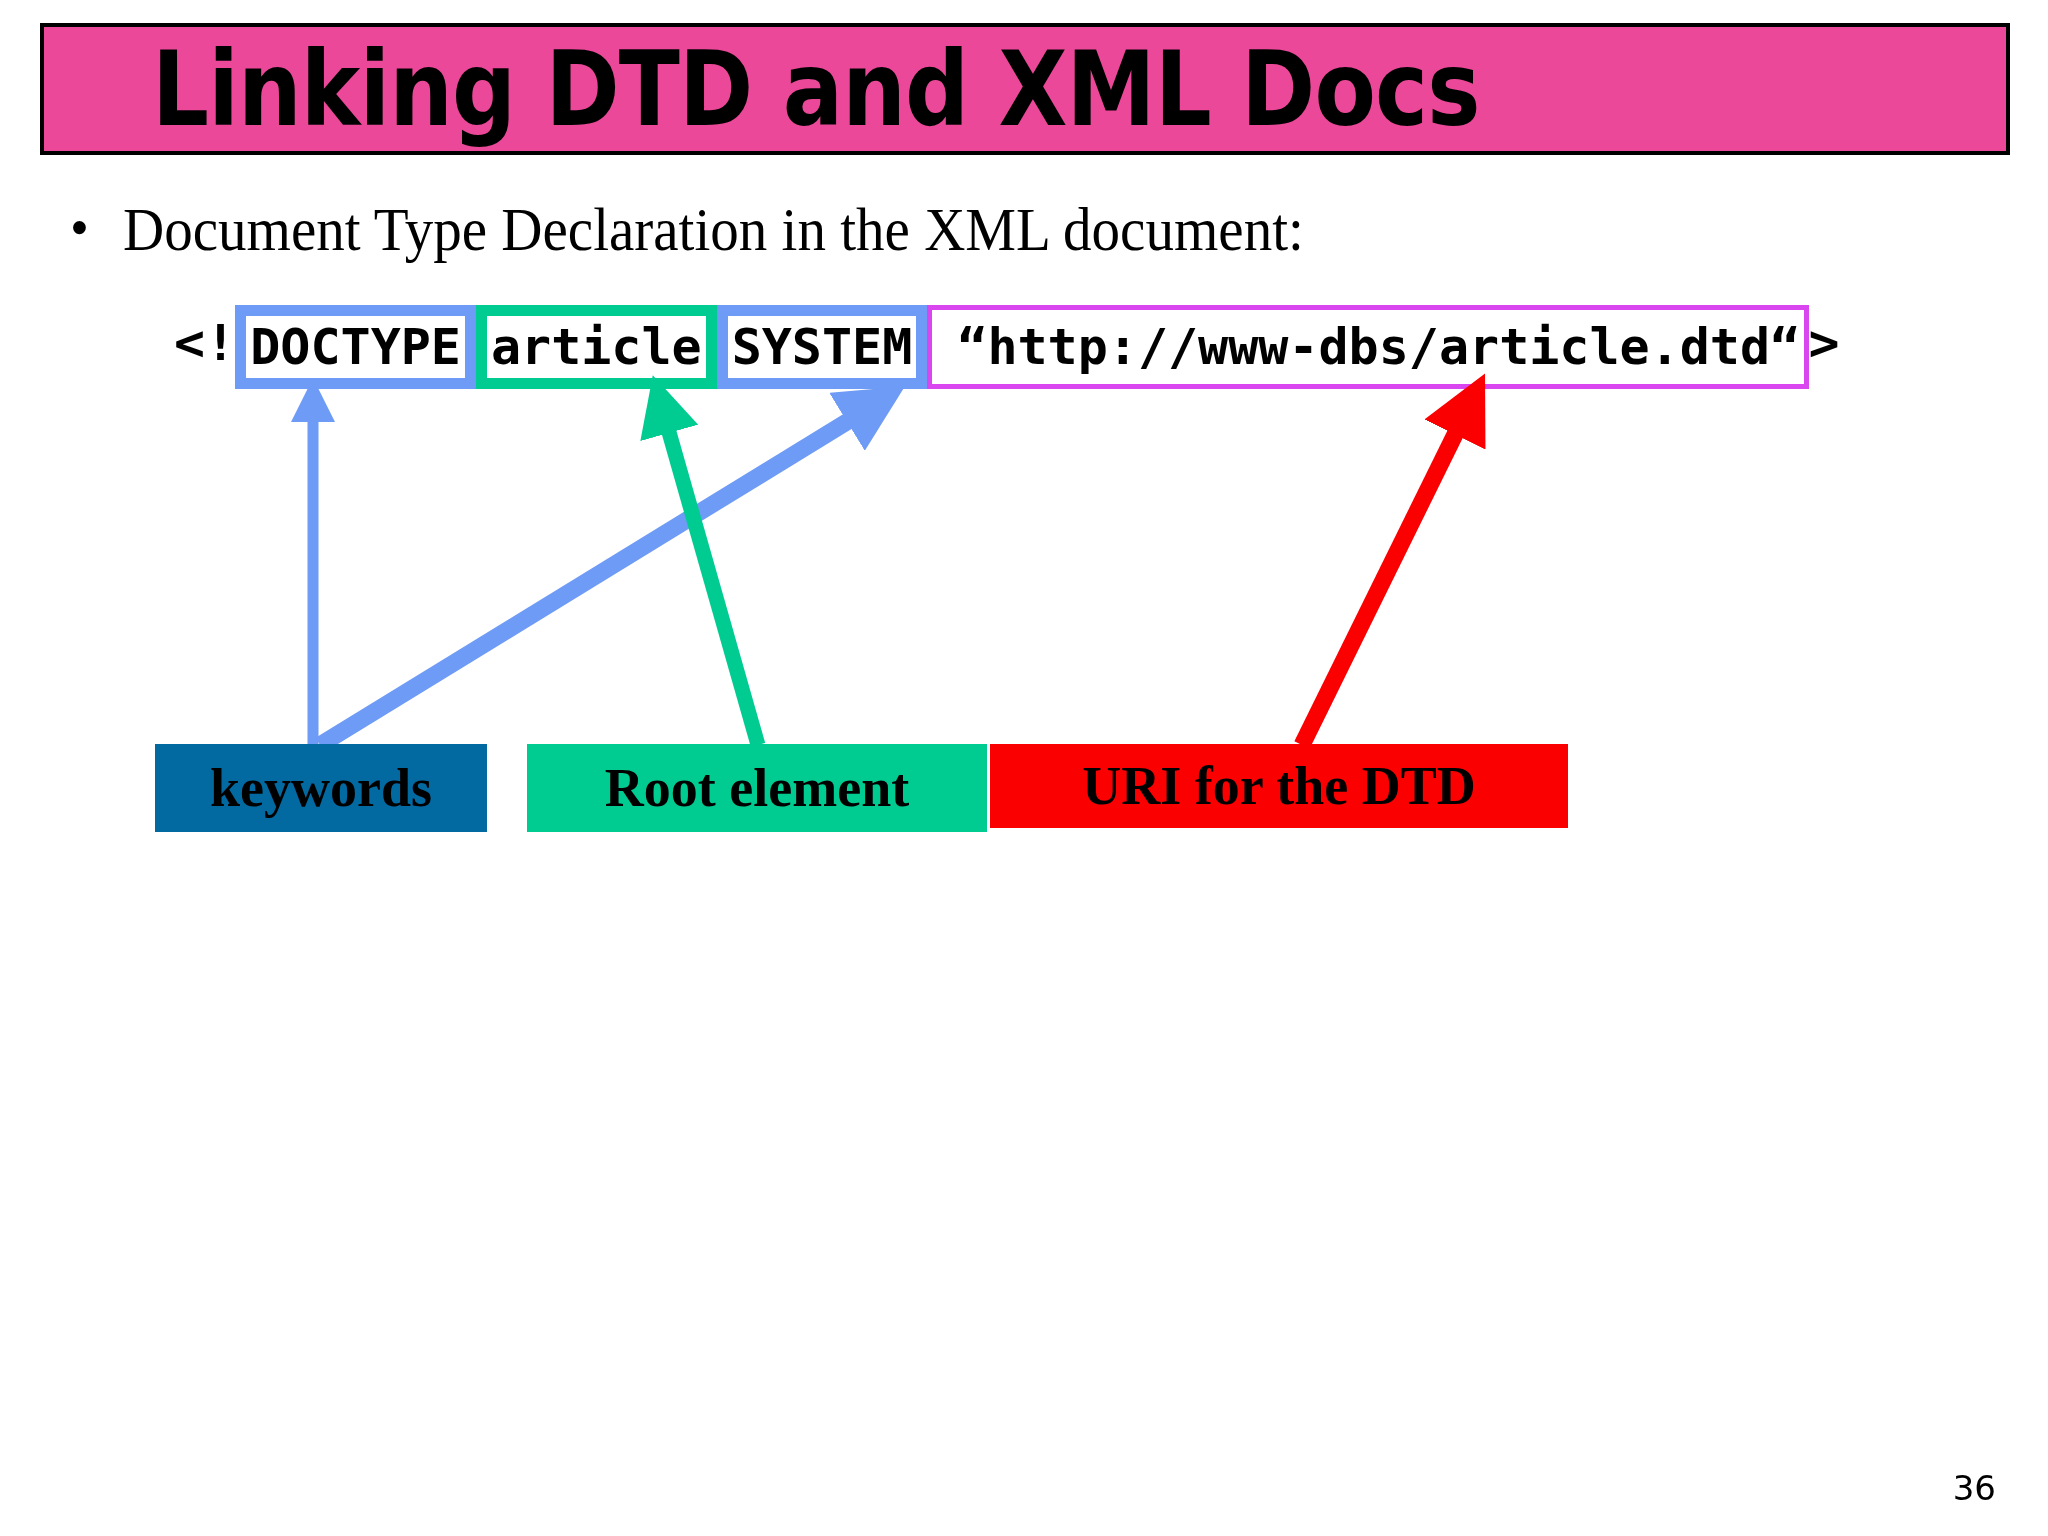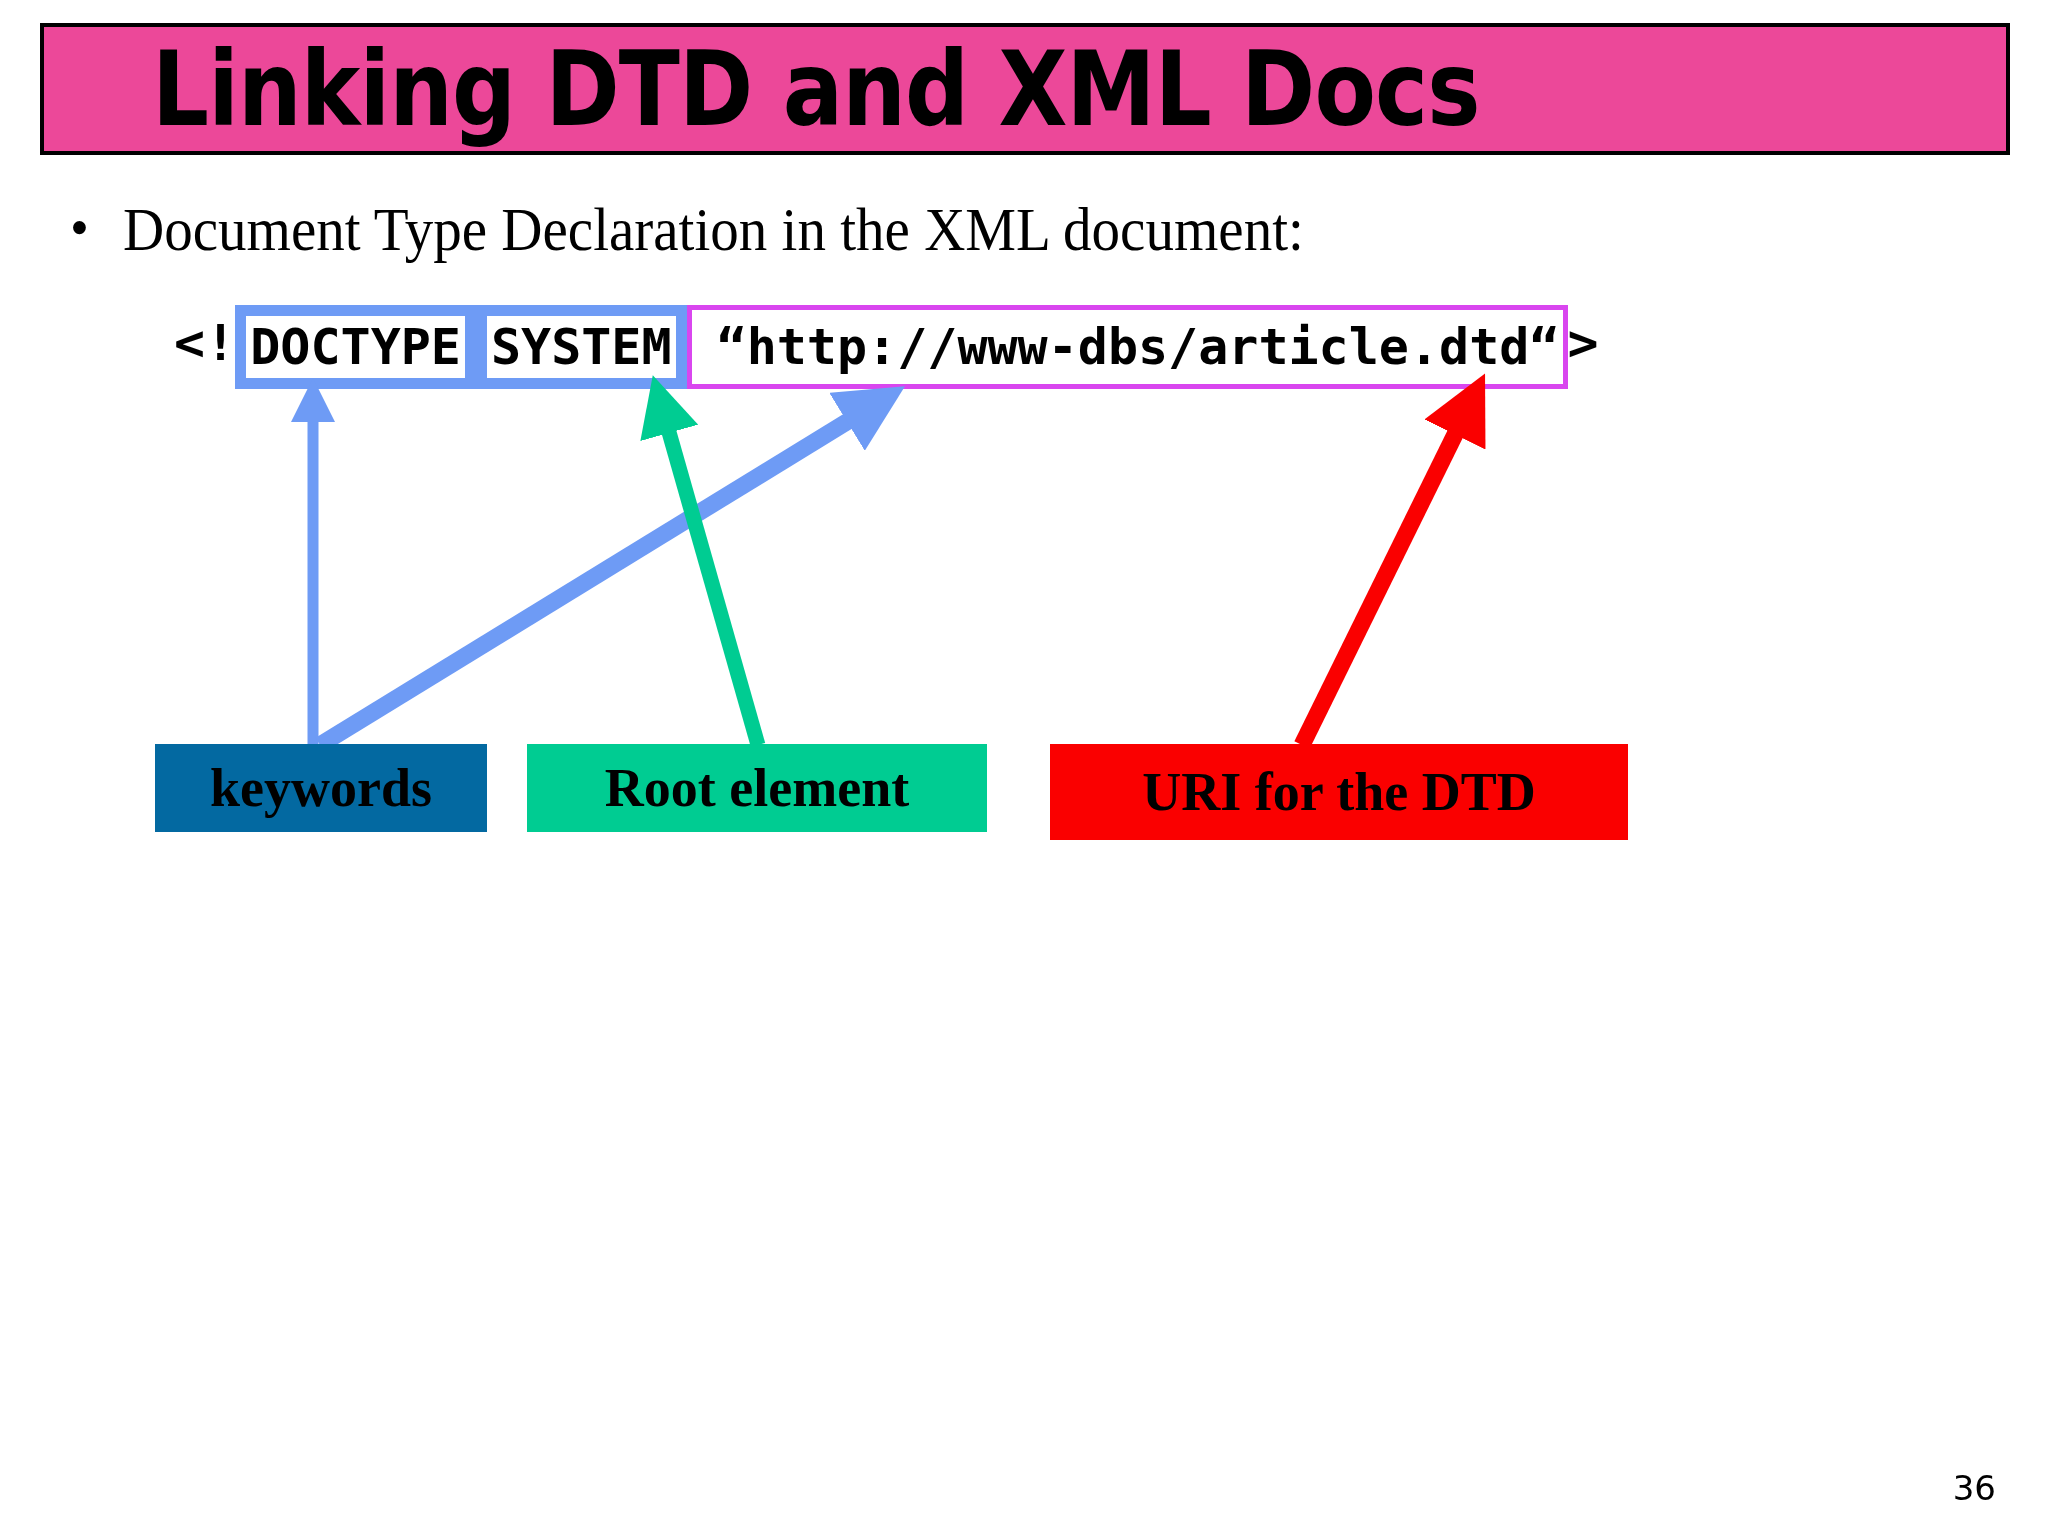--- a/index.html
+++ b/index.html
@@ -113,21 +113,21 @@
   }
   #legend-keywords {
     left: 155px;  top: 744px;  width: 332px; height: 88px;
     background: #0369a1;
   }
   #legend-root {
     left: 527px;  top: 744px;  width: 460px; height: 88px;
     background: #00cc92;
   }
   #legend-uri {
-    left: 1050px; top: 744px;  width: 578px; height: 96px;
+    left: 990px; top: 744px;  width: 578px; height: 84px;
     background: #fa0000;
   }
 
   
   #arrow-layer {
     position: absolute;
     left: 0; top: 0;
     width: 2048px; height: 1536px;
     pointer-events: none;
   }
@@ -150,20 +150,21 @@
 </div>
 
 <div id="bullet-row">
   <span id="bullet-marker">•</span>
   <span id="bullet-text">Document Type Declaration in the XML document:</span>
 </div>
 
 <div id="code-line">
   <span class="code-plain">&lt;!</span>
   <span class="code-chunk chunk-blue">DOCTYPE</span>
+  <span class="code-chunk chunk-green">article</span>
   <span class="code-chunk chunk-blue">SYSTEM</span>
   <span class="code-chunk chunk-red">“http://www-dbs/article.dtd“</span>
   <span class="code-plain">&gt;</span>
 </div>
 
 <svg id="arrow-layer" viewBox="0 0 2048 1536">
   <defs>
     <marker id="head-blue" markerWidth="4" markerHeight="4" refX="2.0" refY="2" orient="auto">
       <path d="M0,0 L4,2 L0,4 Z" fill="#6e9bf5"></path>
     </marker>

